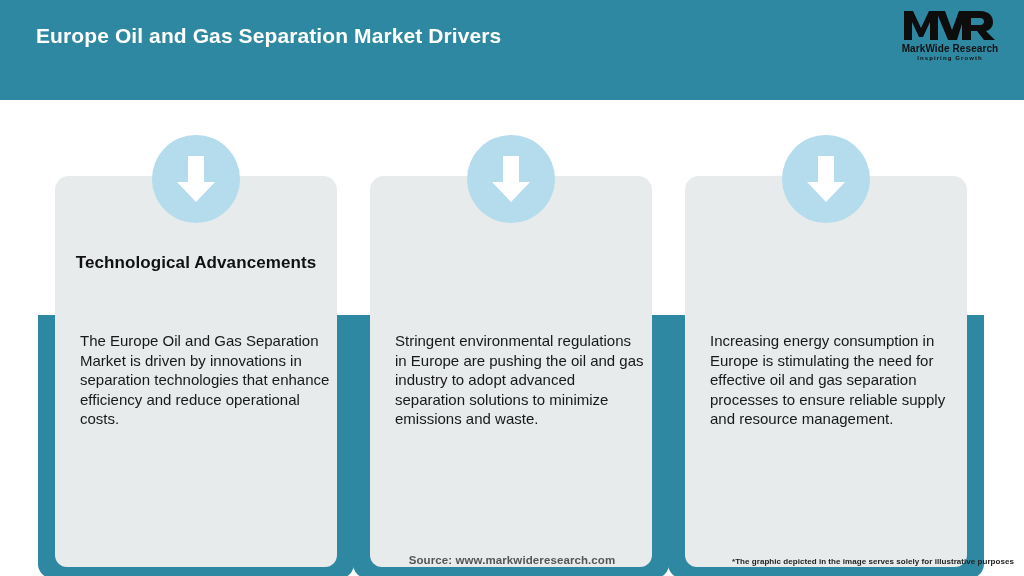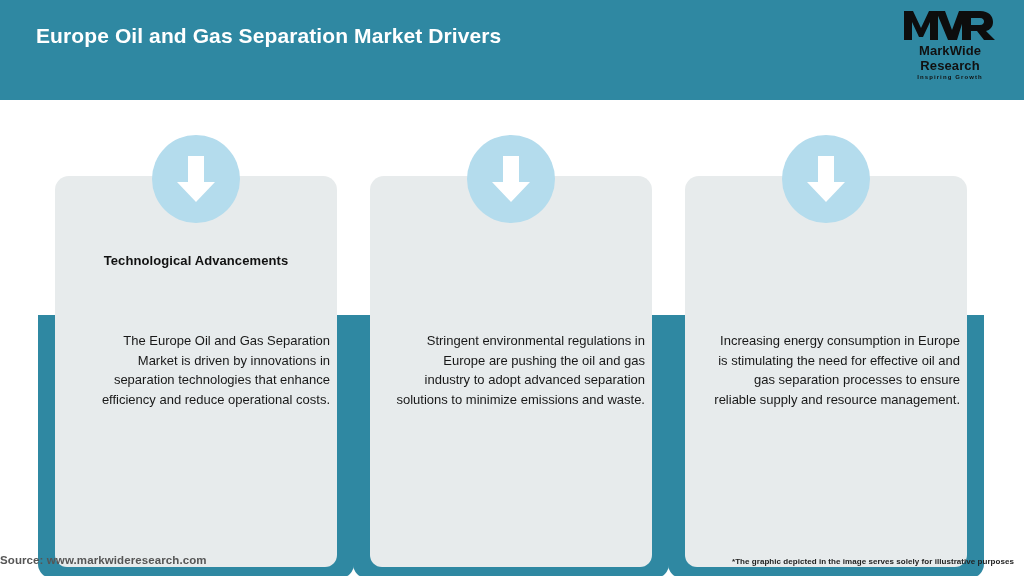--- a/index.html
+++ b/index.html
@@ -43,21 +43,21 @@
     width: 112px;
     height: 56px;
     text-align: center;
   }
   #brand-logo .logo-mark {
     display: block;
     line-height: 0;
   }
   #brand-logo .logo-name {
     display: block;
-    font-size: 13px;
+    font-size: 10px;
     font-weight: bold;
     color: #111111;
     letter-spacing: 0.1px;
     margin-top: 1px;
   }
   #brand-logo .logo-tagline {
     display: block;
     font-size: 6px;
     font-weight: bold;
     color: #111111;
@@ -122,42 +122,43 @@
     margin-left: -22px;
     margin-top: -25px;
   }
 
   .card-title {
     position: absolute;
     left: 17px;
     top: 118px;
     width: 282px;
     text-align: center;
-    font-size: 13px;
+    font-size: 17px;
     font-weight: bold;
     color: #111111;
     letter-spacing: 0.1px;
   }
   .card-body {
     position: absolute;
     left: 42px;
     top: 196px;
     width: 250px;
-    font-size: 13px;
+    font-size: 15px;
     line-height: 19.5px;
     color: #181818;
-    text-align: right;
+    text-align: left;
   }
 
   
   #source-note {
     position: absolute;
     left: 0;
     top: 554px;
     width: 1024px;
+    text-align: center;
     font-size: 11.5px;
     font-weight: bold;
     color: #555555;
     letter-spacing: 0.1px;
   }
   #disclaimer-note {
     position: absolute;
     right: 10px;
     top: 557px;
     font-size: 8px;

